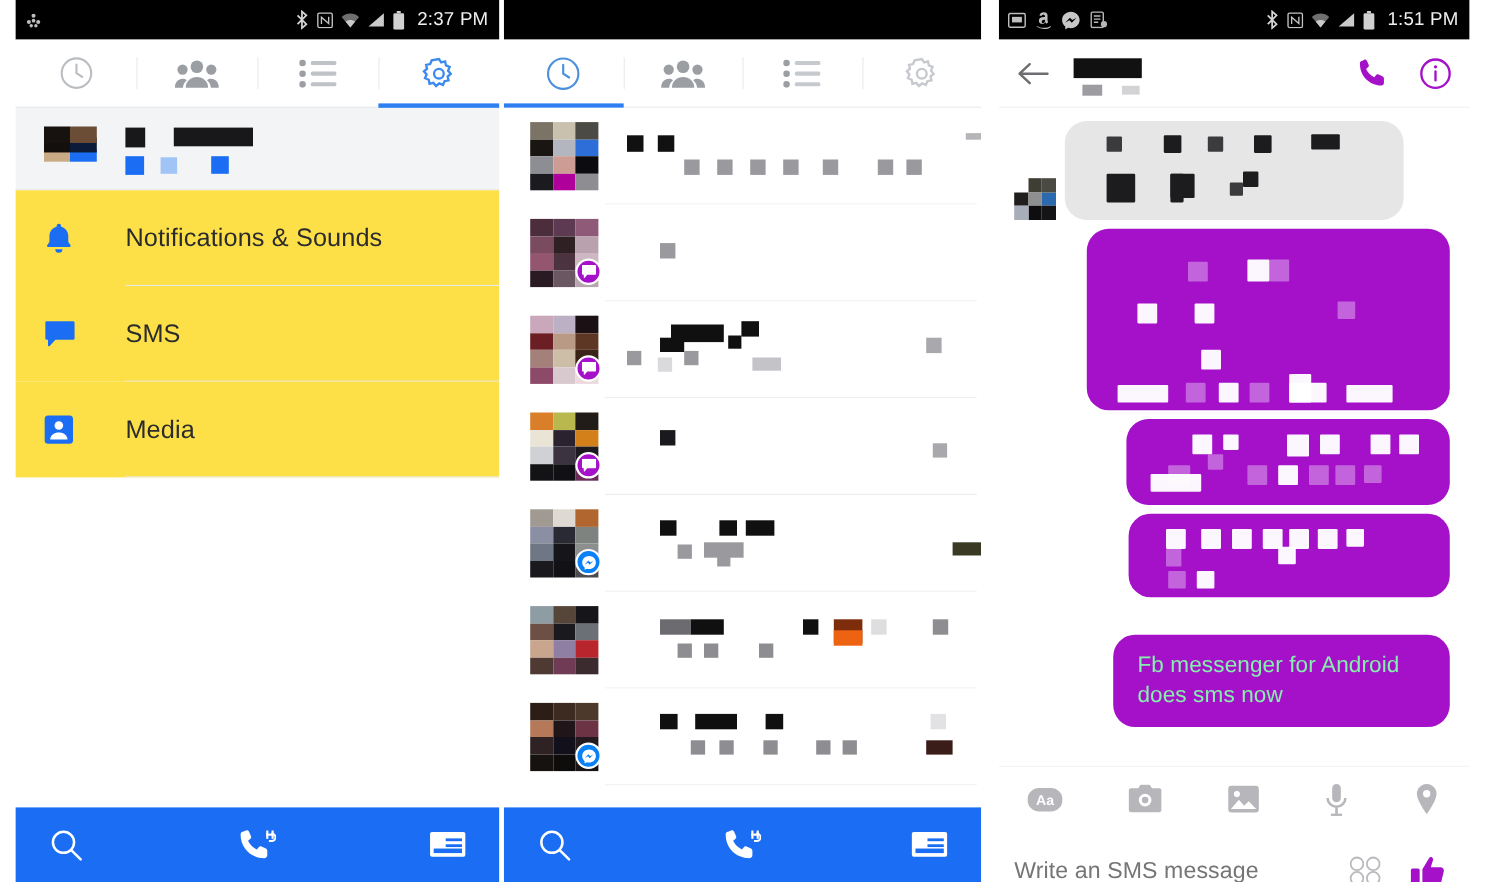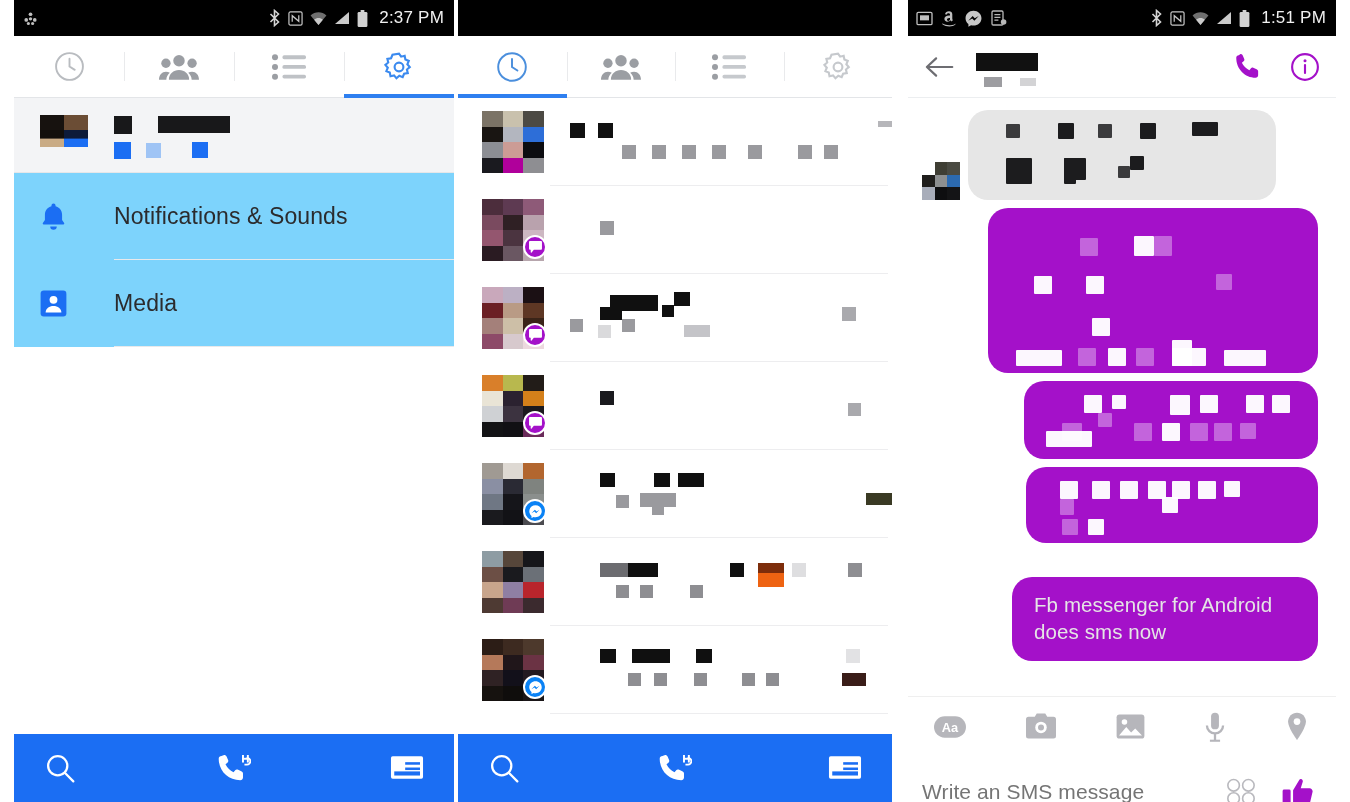--- a/index.html
+++ b/index.html
@@ -61,21 +61,21 @@
   }
   .redact-text { display: flex; align-items: flex-start; gap: 0; margin-left: 26px; }
   .rt { position: relative; height: 42px; width: 200px; }
   .blk { position: absolute; background: #18181a; }
   .blu { position: absolute; background: #1b6ef3; }
   .blu-l { position: absolute; background: #9fc4f5; }
 
   .slist { background: #fff; }
   .srow {
     height: 87px; display: flex; align-items: center; padding: 0 26px 0 26px;
-    position: relative; cursor: pointer; background:#7dd3fc;
+    position: relative; cursor: pointer; background:#fde047;
   }
   .srow::after {
     content: ""; position: absolute; left: 100px; right: 0; bottom: 0; height: 1px;
     background: #e8e9eb;
   }
   .srow-ico { width: 36px; flex: 0 0 36px; display: flex; align-items: center; justify-content: flex-start; }
   .srow-label { margin-left: 38px; font-size: 23px; color: #2b2b2d; letter-spacing: .1px; }
   .srow-check { margin-left: auto; }
 
   
@@ -124,21 +124,21 @@
     border-radius: 20px; position: relative; overflow: hidden;
   }
   .bubble.in { background: #e6e6e6; }
   .bubble.out { background: #a411c9; margin-left: auto; }
   .bubble .wd { position: absolute; background: rgba(255,255,255,.97); border-radius: 1px; }
   .bubble.in .wd { background: #1c1c1e; }
   .bubble .wd.dim { background: rgba(255,255,255,.35); }
   .out-row { display: flex; margin-top: 8px; }
   .bubble.out.real {
     margin-left: auto; padding: 14px 16px 16px 22px; max-width: 306px;
-    color: #e5e5e5; font-size: 20.5px; line-height: 1.32; letter-spacing: .1px;
+    color: #86efac; font-size: 20.5px; line-height: 1.32; letter-spacing: .1px;
   }
 
   .composer-tools {
     height: 60px; display: flex; align-items: center; justify-content: space-between;
     padding: 0 28px 0 26px; border-top: 1px solid #efefef;
   }
   .composer-row { height: 72px; display: flex; align-items: center; padding: 0 22px 0 14px; }
   .composer-input {
     flex: 1 1 auto; font-size: 21px; color: #aeaeb2; letter-spacing: .1px;
     background: transparent; border: none; outline: none;
@@ -257,20 +257,28 @@
       <div class="srow">
         <span class="srow-ico">
           <svg width="27" height="29" viewBox="0 0 22 24" fill="#1b6ef3">
             <path d="M11 1.2a1.7 1.7 0 011.7 1.7v.6c3.2.8 5.4 3.6 5.4 7v4.4l1.7 2.5c.3.5 0 1.2-.6 1.2H2.8c-.6 0-.9-.7-.6-1.2l1.7-2.5V10.5c0-3.4 2.2-6.2 5.4-7v-.6A1.7 1.7 0 0111 1.2z"></path>
             <path d="M8.3 20.3h5.4a2.7 2.7 0 01-5.4 0z"></path>
           </svg>
         </span>
         <span class="srow-label">Notifications &amp; Sounds</span>
       </div>
 
+      <div class="srow">
+        <span class="srow-ico">
+          <svg width="29" height="27" viewBox="0 0 24 22" fill="#1b6ef3">
+            <path d="M2 1.5h20a1 1 0 011 1v12a1 1 0 01-1 1H8.6l-4.3 4.6c-.4.5-1.3.2-1.3-.5v-4.1H2a1 1 0 01-1-1v-12a1 1 0 011-1z"></path>
+          </svg>
+        </span>
+        <span class="srow-label">SMS</span>
+      </div>
 
       <div class="srow">
         <span class="srow-ico">
           <svg width="27" height="27" viewBox="0 0 22 22" fill="#1b6ef3">
             <rect x="0.5" y="0.5" width="21" height="21" rx="2.6"></rect>
             <circle cx="11" cy="8" r="3.2" fill="#fff"></circle>
             <path d="M4.6 18.4c0-3.3 2.9-5.3 6.4-5.3s6.4 2 6.4 5.3z" fill="#fff"></path>
           </svg>
         </span>
         <span class="srow-label">Media</span>

